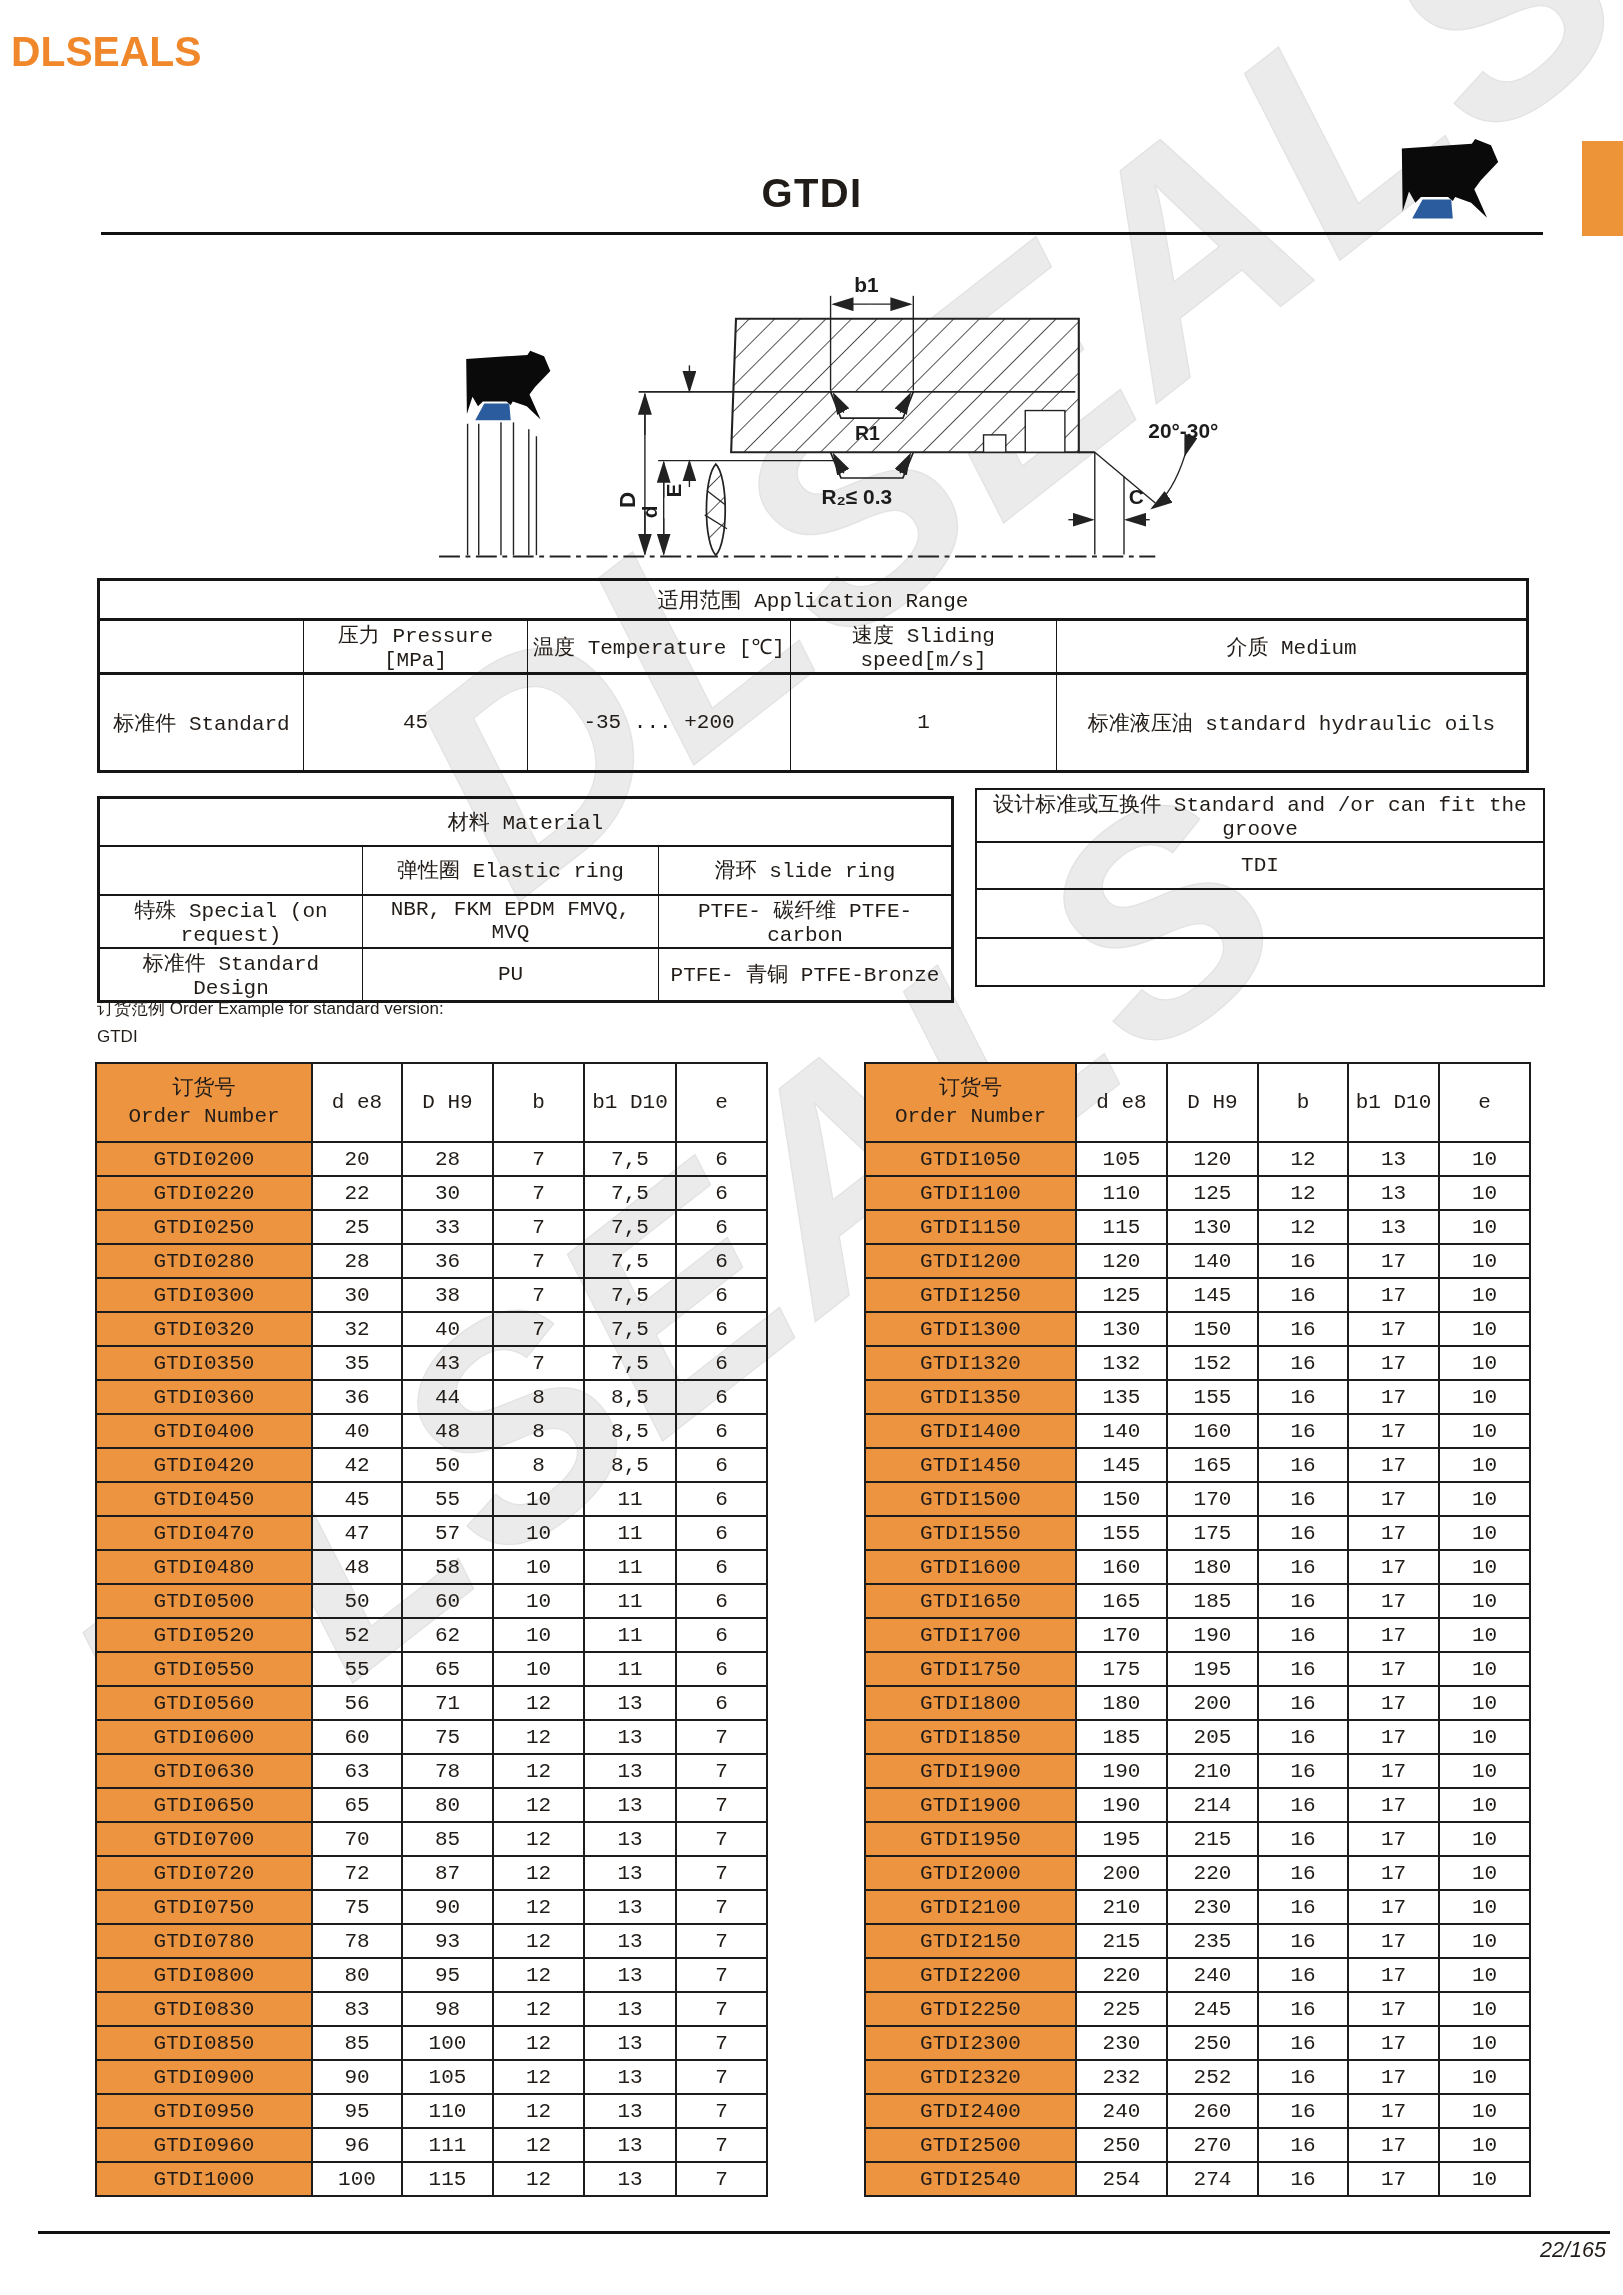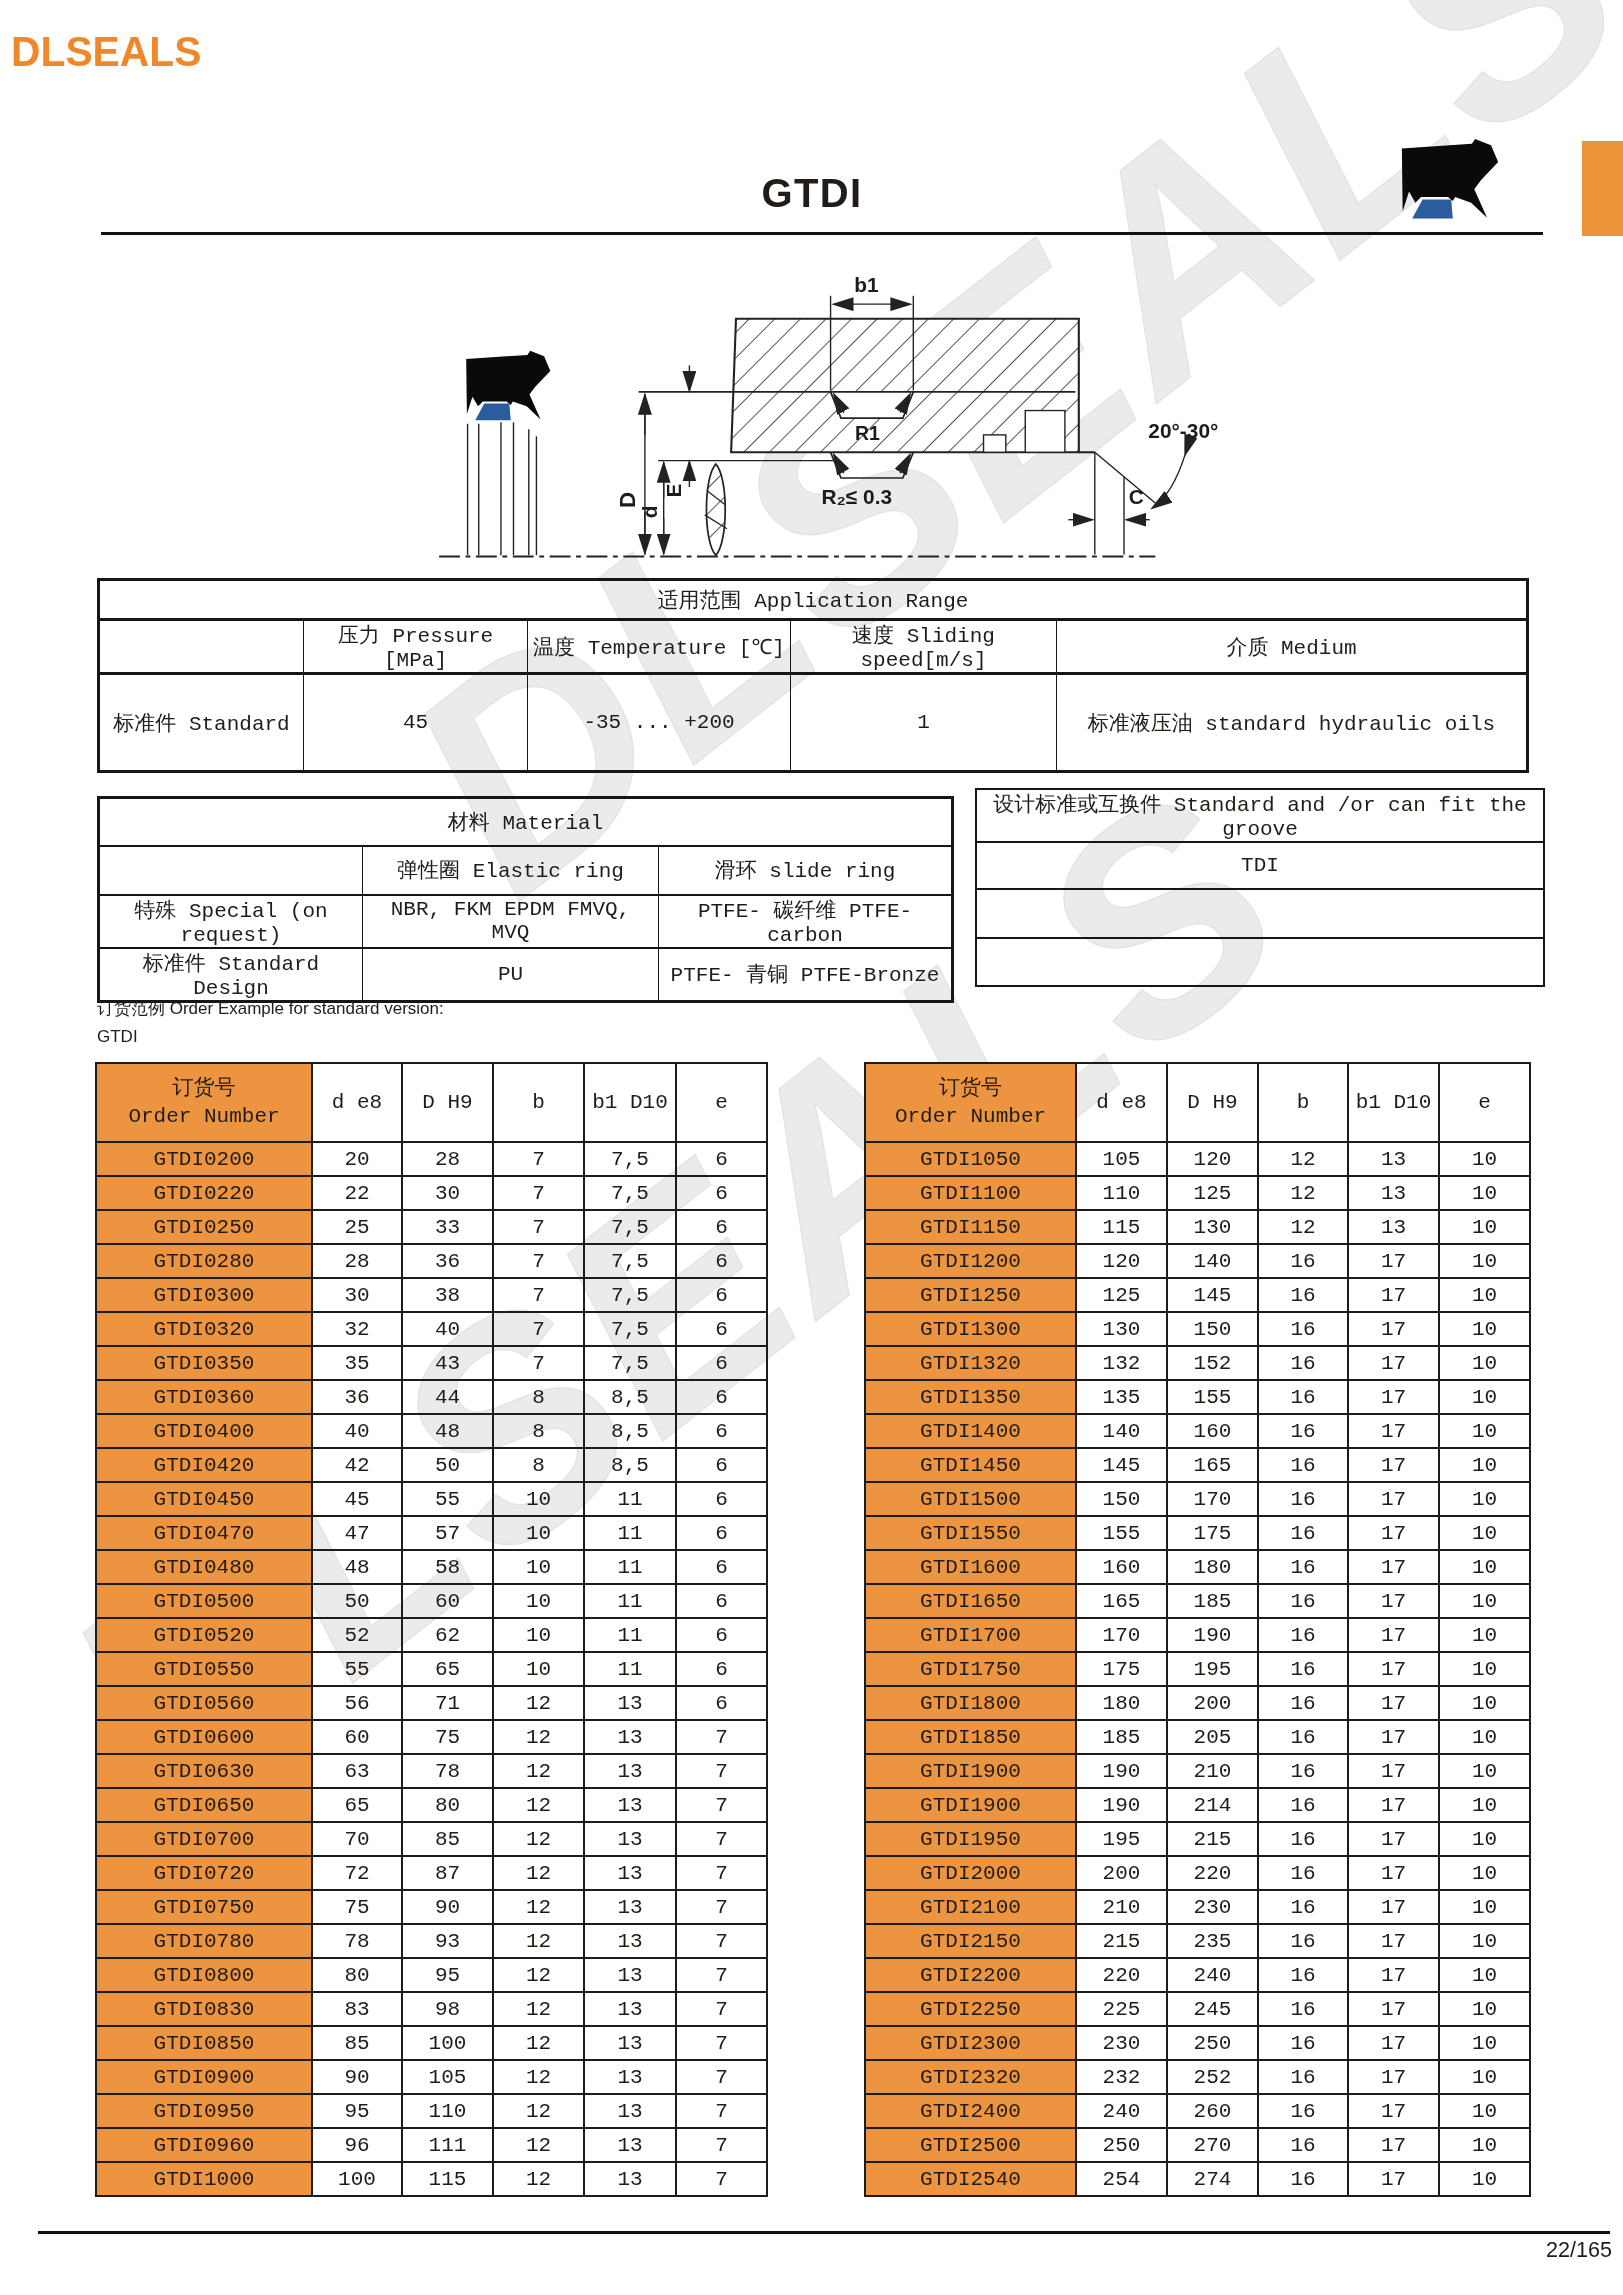--- a/index.html
+++ b/index.html
@@ -39,21 +39,21 @@
   .order-ex{position:absolute;left:97px;top:995px;font-size:17px;line-height:28px;z-index:1;}
 
   .size-table{position:absolute;top:1062px;z-index:1;font-size:21px;}
   .size-table.lt{left:95px;}
   .size-table.rt{left:864px;}
   .size-table th,.size-table td{border:2.1px solid #1c1c1c;}
   .size-table th{font-weight:400;height:77px;line-height:1.3;}
   .size-table td{height:32px;}
   .size-table .oc, .size-table th.oc{background:#ec9440;}
   .footer-rule{position:absolute;left:38px;top:2231px;width:1572px;height:2.8px;background:#111;z-index:1;}
-  .page-num{position:absolute;right:12px;top:2237px;font-size:21.6px;z-index:1;}
+  .page-num{position:absolute;right:18px;top:2237px;font-size:21.6px;z-index:1;font-style:italic;}
   svg text{font-family:"Liberation Sans",sans-serif;}
 </style>
 </head>
 <body>
 
 <div class="page">
 
   <div class="wm wm1">DLSEALS</div>
   <div class="wm wm2">DLSEALS</div>
 

